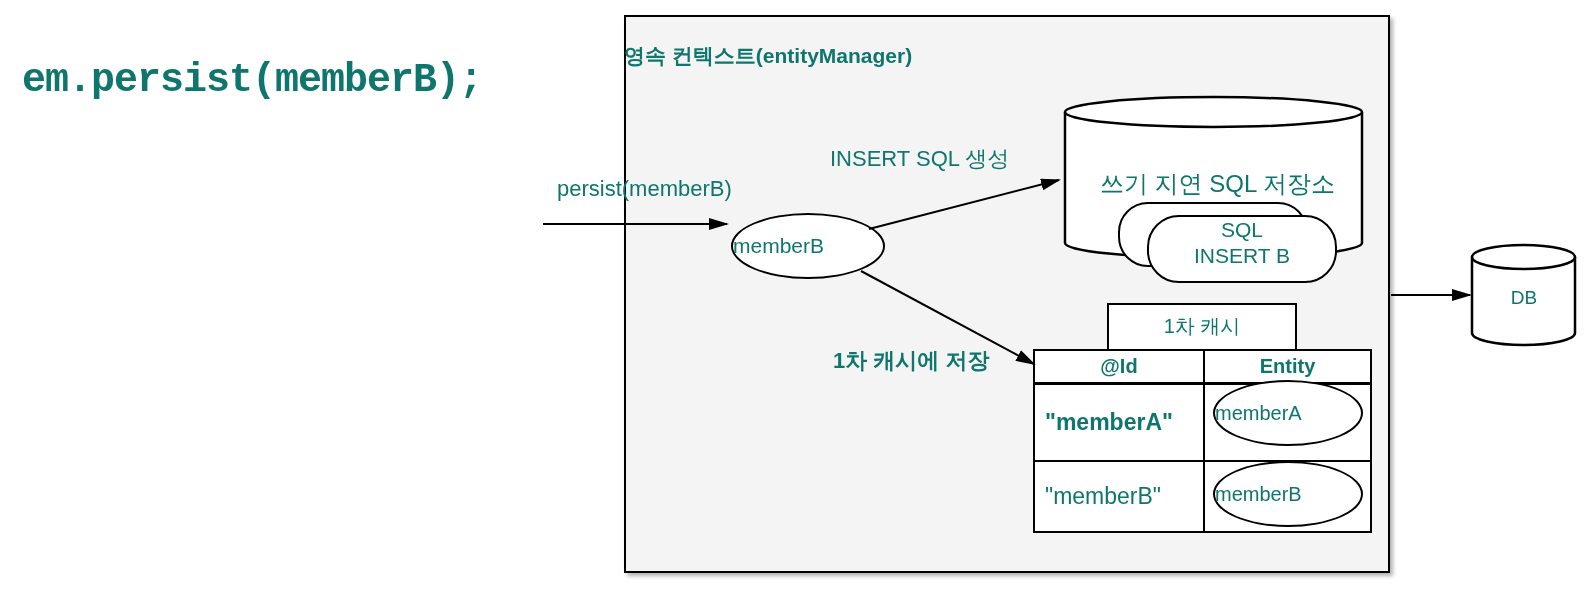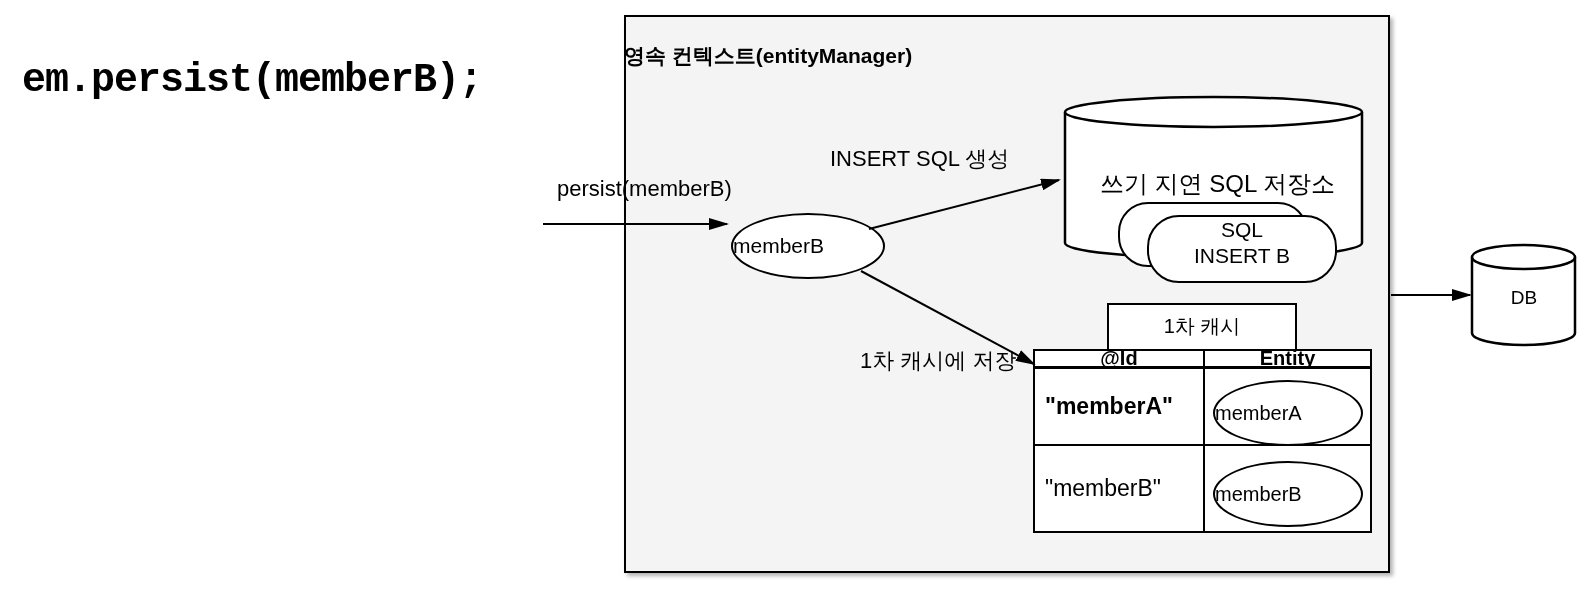--- a/index.html
+++ b/index.html
@@ -1,18 +1,18 @@
 <!DOCTYPE html>
 <html><head>
 <meta charset="utf-8">
 <style>
   html,body{margin:0;padding:0;background:#fff;}
   .canvas{
     position:relative;width:1594px;height:594px;background:#ffffff;overflow:hidden;
-    font-family:"Liberation Sans","DejaVu Sans",sans-serif;color:#000000;
+    font-family:"Liberation Sans","DejaVu Sans",sans-serif;color:#0f766e;
   }
   .abs{position:absolute;box-sizing:border-box;}
   
   .code{
     left:22px;top:58px;font-family:"Liberation Mono","DejaVu Sans Mono",monospace;
     font-weight:bold;font-size:40px;letter-spacing:-1px;white-space:pre;z-index:6;
   }
   
   .context-box{
     left:624px;top:15px;width:766px;height:558px;background:#f4f4f4;
@@ -22,21 +22,21 @@
     left:624px;top:42px;width:766px;text-align:left;font-weight:bold;font-size:21px;z-index:6;
   }
   
   svg.layer{position:absolute;left:0;top:0;width:1594px;height:594px;pointer-events:none;}
   .shapes{z-index:2;}
   .arrows{z-index:7;}
   
   .lbl{font-size:22px;z-index:6;white-space:nowrap;}
   .lbl-persist{left:557px;top:176px;}
   .lbl-insert{left:830px;top:144px;}
-  .lbl-cache{left:860px;top:346px;}
+  .lbl-cache{left:833px;top:346px;font-weight:bold;}
   
   .ellipse{
     border:2px solid #000;border-radius:50%;background:#fff;display:flex;
     align-items:center;justify-content:flex-start;font-size:20px;z-index:5;
   }
   .node-memberB{left:731px;top:213px;width:154px;height:66px;font-size:21px;}
   .cache-ellipse-a{left:1213px;top:380px;width:150px;height:66px;}
   .cache-ellipse-b{left:1213px;top:461px;width:150px;height:66px;}
   
   .store-title{left:1065px;top:168px;width:305px;text-align:center;font-size:24px;z-index:3;white-space:nowrap;}
@@ -51,21 +51,21 @@
   .cache-tab{
     left:1107px;top:303px;width:190px;height:48px;background:#fff;border:2px solid #000;
     display:flex;align-items:flex-start;justify-content:center;padding-top:8px;
     font-size:20px;z-index:3;
   }
   .cache-table{
     left:1033px;top:349px;width:339px;height:184px;background:#fff;border:2px solid #000;
     display:flex;flex-direction:column;z-index:4;
   }
   .tr{display:flex;box-sizing:border-box;}
-  .tr-head{height:18px;border-bottom:3px solid #000;}
+  .tr-head{height:34px;border-bottom:3px solid #000;}
   .tr-a{height:77px;border-bottom:2px solid #000;}
   .tr-b{flex:1;}
   .td{box-sizing:border-box;display:flex;align-items:center;}
   .td-id{width:170px;border-right:2px solid #000;padding-left:10px;font-size:23px;}
   .td-entity{flex:1;}
   .th{justify-content:center;font-weight:bold;font-size:20px;padding-left:0;}
   .bold{font-weight:bold;}
   
   .db-label{left:1473px;top:287px;width:102px;text-align:center;font-size:19px;z-index:6;}
 </style>

